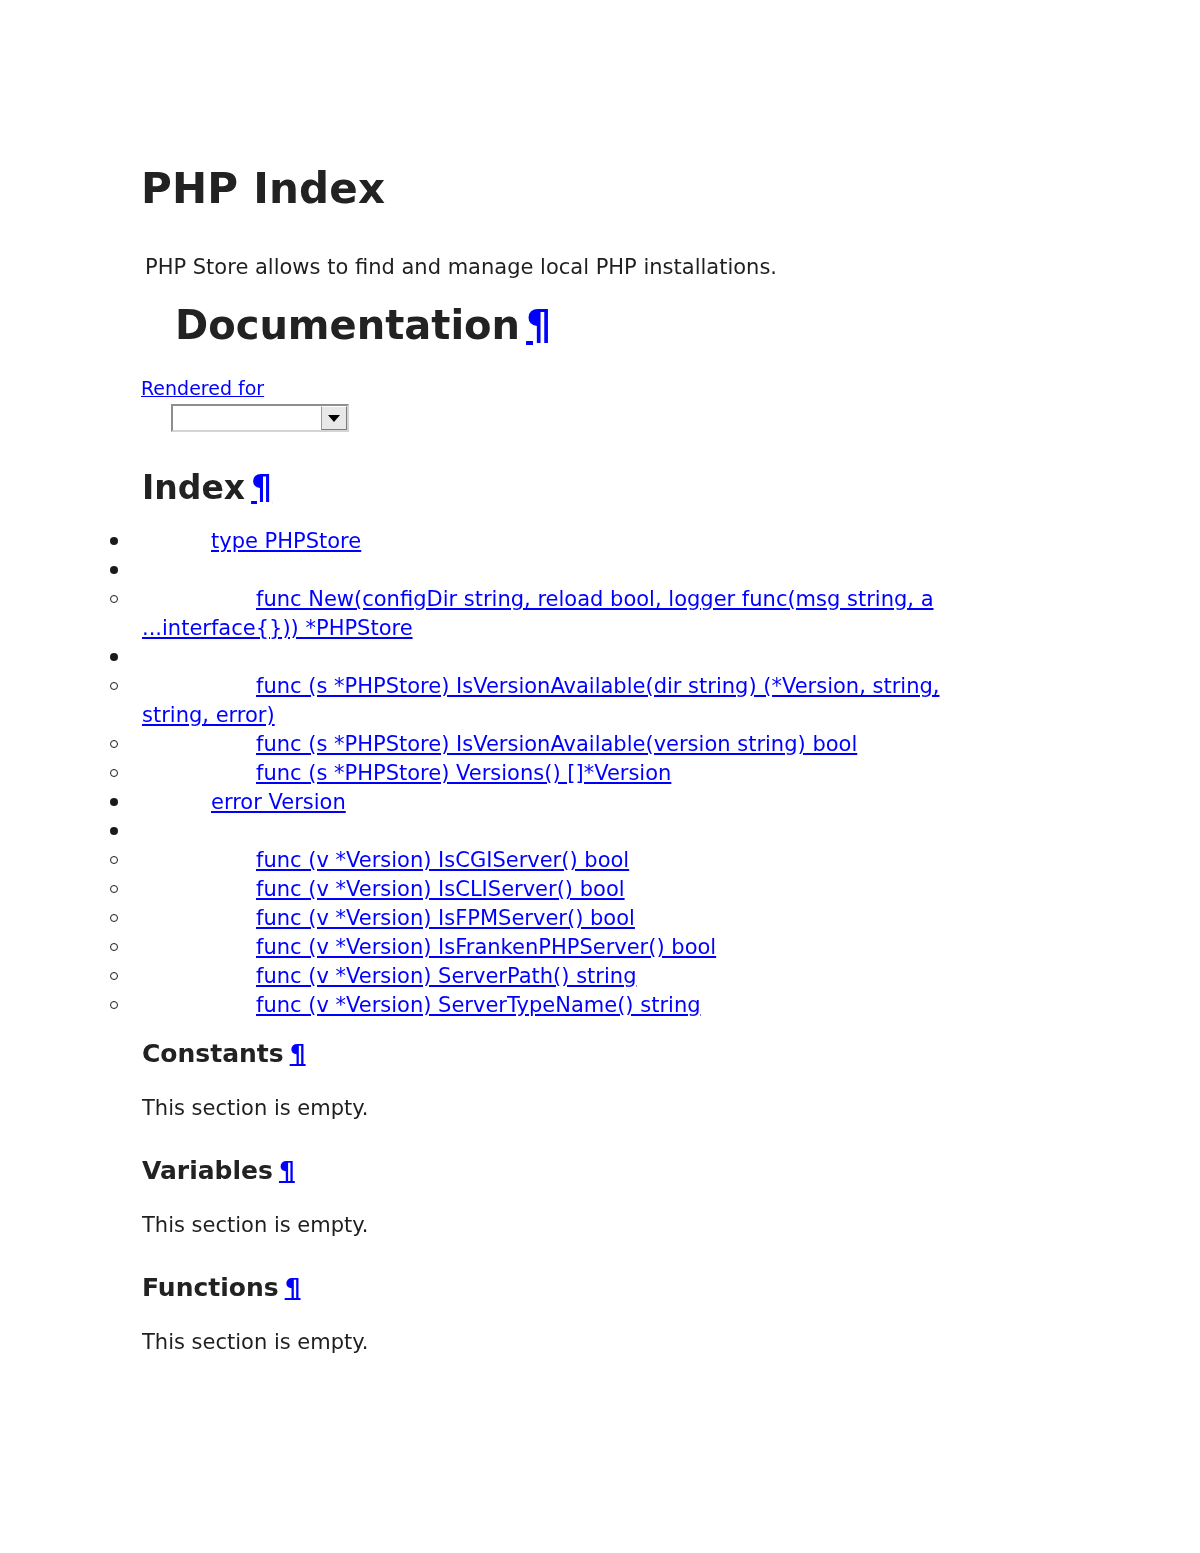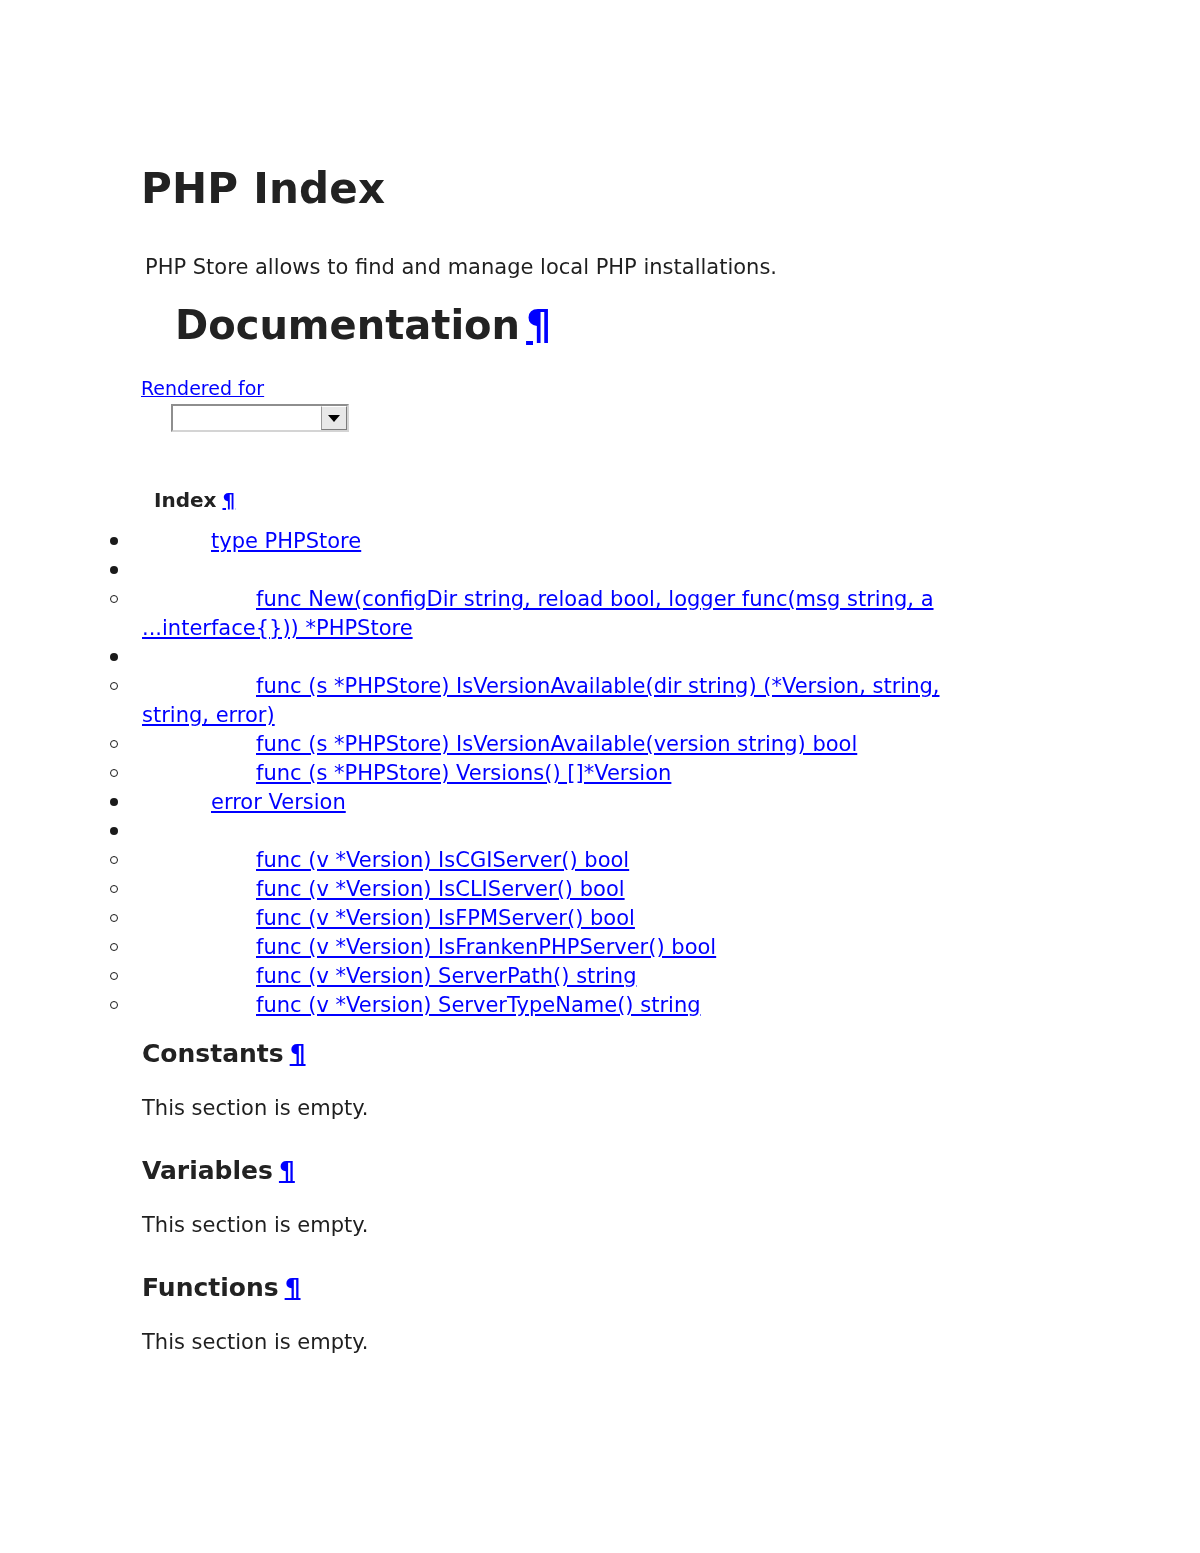--- a/index.html
+++ b/index.html
@@ -122,22 +122,22 @@
     border-left: 6px solid transparent;
     border-right: 6px solid transparent;
     border-top: 7px solid #000000;
   }
 
   
   .h-index {
     position: absolute;
     left: 142px;
     top: 471px;
-    margin: 12px;
-    font-size: 20px;
+    margin: 0;
+    font-size: 33px;
     line-height: 34px;
     font-weight: bold;
     color: #222222;
     white-space: nowrap;
   }
 
   
   .index-list {
     position: absolute;
     left: 0;

